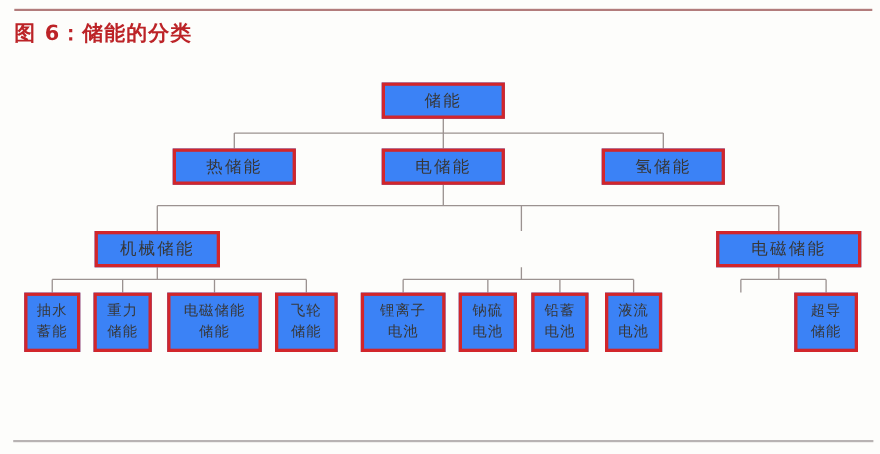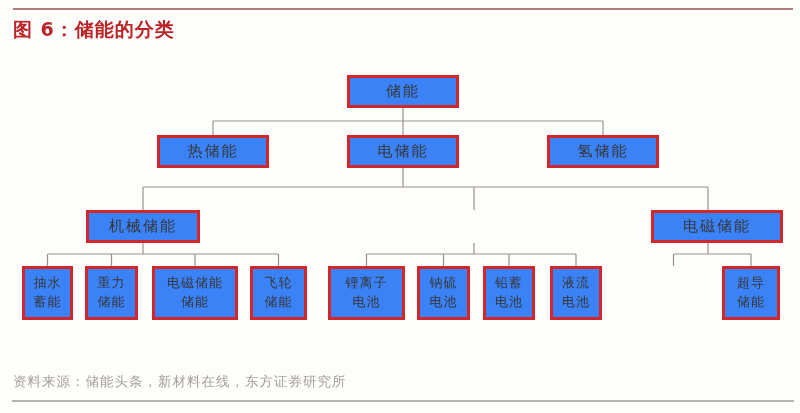--- a/index.html
+++ b/index.html
@@ -95,16 +95,15 @@
     <div class="node two-line" style="left:483px; top:266px; width:52px;">铅蓄
 电池</div>
     <div class="node two-line" style="left:550px; top:266px; width:52px;">液流
 电池</div>
 
     <div class="node two-line" style="left:722px; top:266px; width:58px;">超导
 储能</div>
 
   </div>
 
-  <div class="source-note">资料来源：储能头条，新材料在线，东方证券研究所</div>
   <div class="bottom-rule"></div>
 
 </div>
 
 </body></html>

